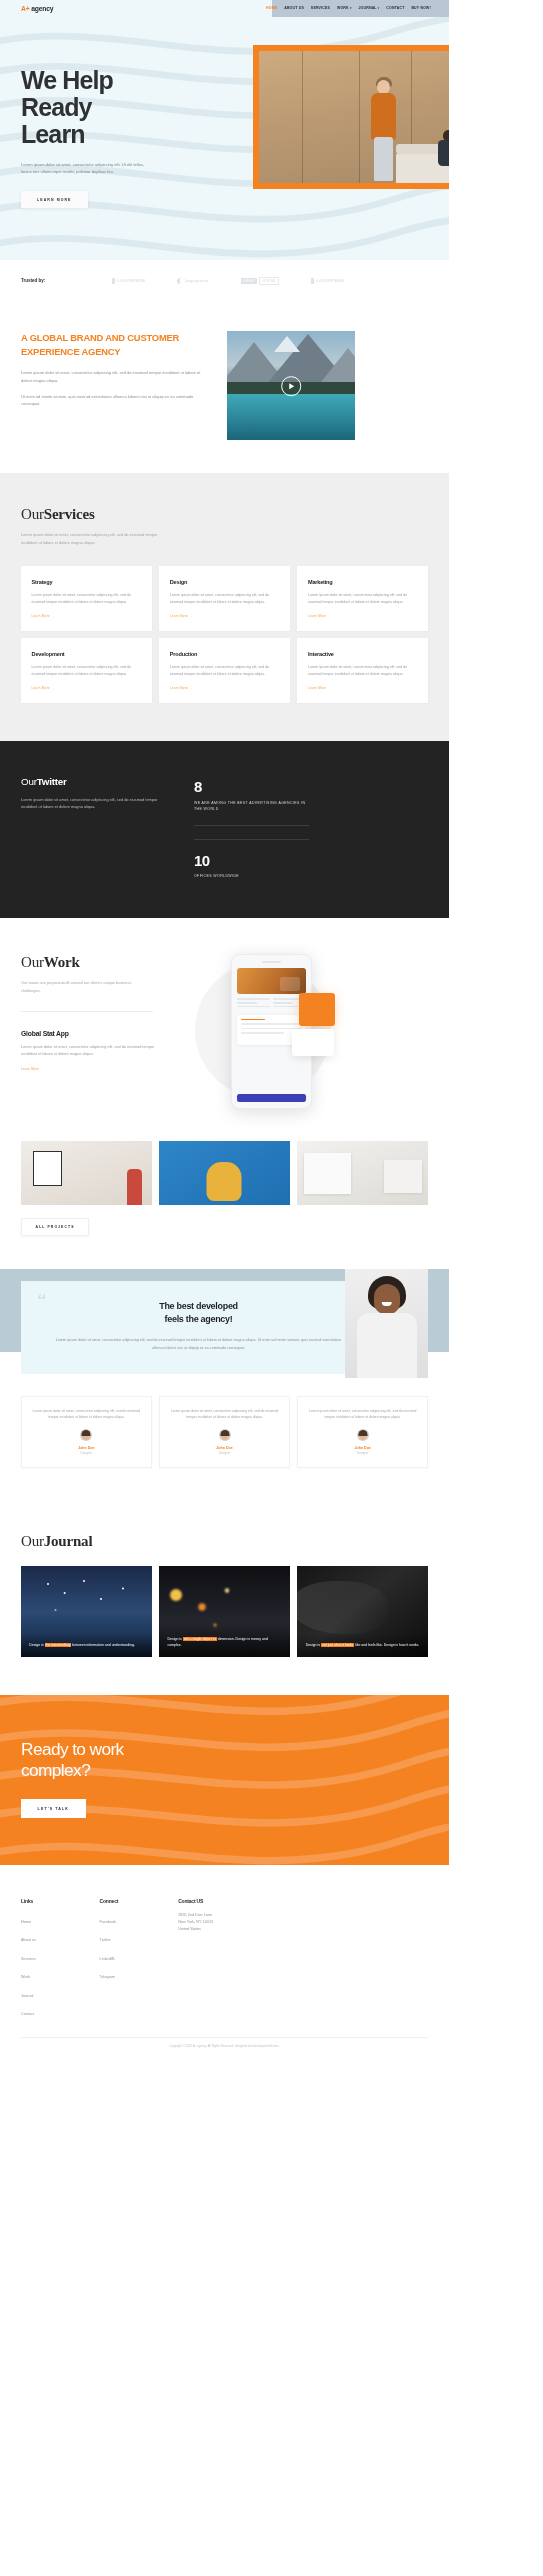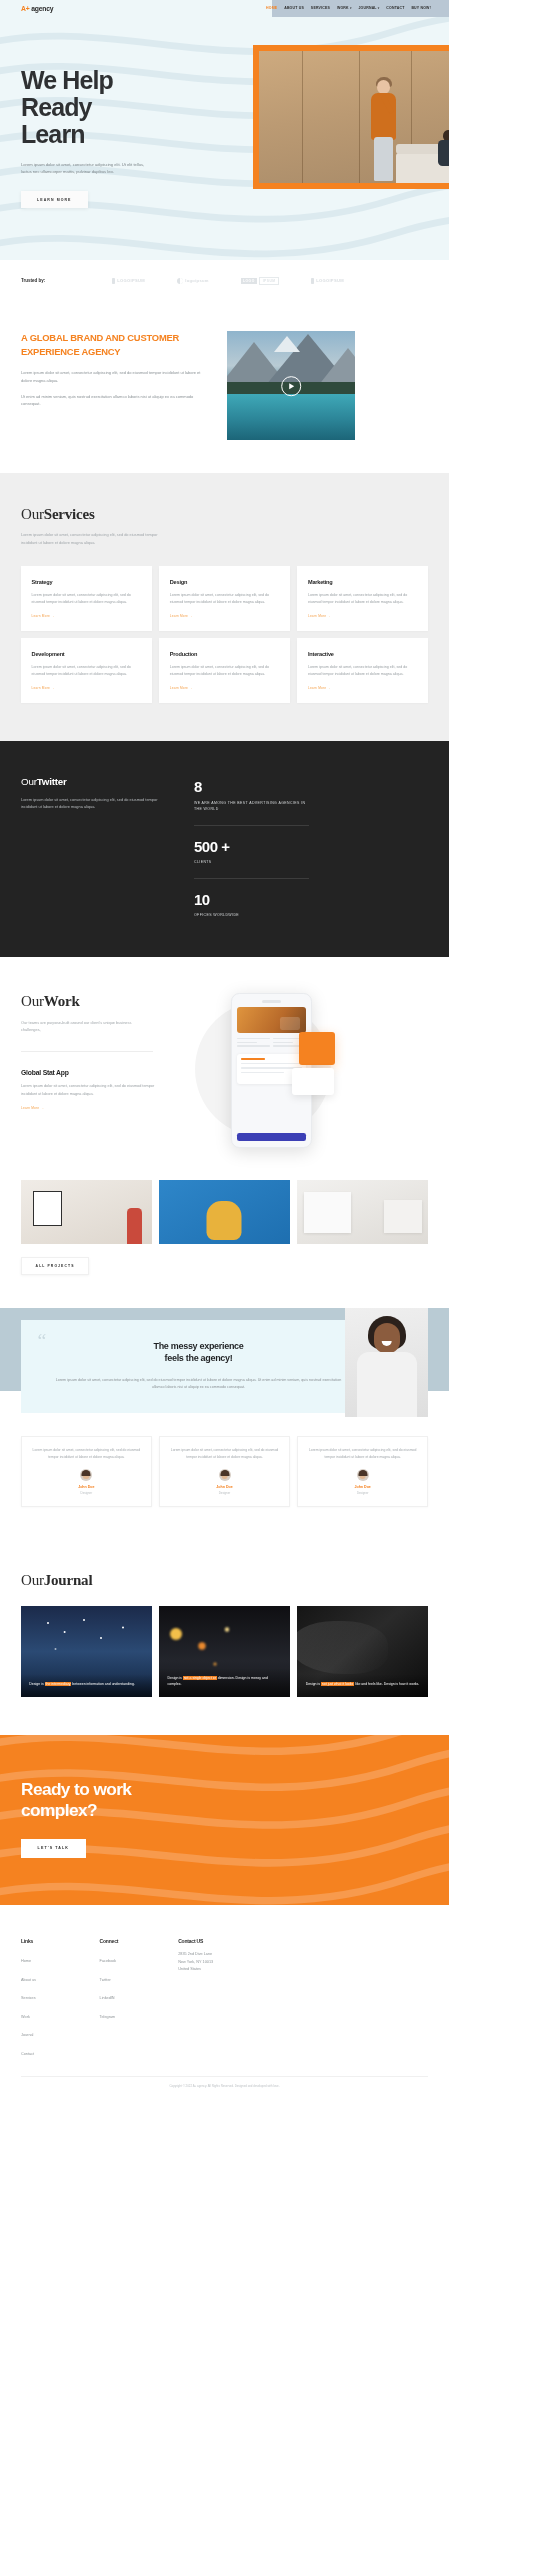--- a/index.html
+++ b/index.html
@@ -220,21 +220,21 @@
   .j2 { background:linear-gradient(180deg,#0f0f12 0%,#23252c 60%,#17181c 100%); }
   .j2:after { content:""; position:absolute; left:10.6px; top:22.6px; width:12px; height:12px; border-radius:50%; background:#f3c04a; box-shadow:26px 12px 0 -2.3px #e9892e, 51px -4.5px 0 -3.8px #f5d98a, 39px 30px 0 -4.5px #ef9f3a; filter:blur(0.8px); }
   .j3 { background:linear-gradient(140deg,#151515 0%,#2a2a2a 45%,#0c0c0c 100%); }
   .j3:after { content:""; position:absolute; left:-7.5px; top:15px; width:98px; height:53px; border-radius:50% 50% 40% 60%; background:linear-gradient(120deg,rgba(255,255,255,.12),rgba(255,255,255,0)); }
   .j-cap { position:absolute; left:0; right:0; bottom:0; padding:7.5px 8.3px 9px; font-size:3.5px; line-height:1.8; color:#fff; background:linear-gradient(180deg,rgba(0,0,0,0),rgba(0,0,0,.62)); }
   .j-cap .hl { background:#f58220; padding:0 0.8px; }
 
   
   .cta { position:relative; background:#f58220; padding:44px 21px 47px; overflow:hidden; }
   .cta-waves { position:absolute; inset:0; width:543px; height:100%; }
-  .cta-title { position:relative; z-index:3; font-size:17.3px; font-weight:700; color:#fff; line-height:1.22; letter-spacing:-0.6px; }
+  .cta-title { position:relative; z-index:3; font-size:17.3px; font-weight:400; color:#fff; line-height:1.22; letter-spacing:-0.6px; }
   .cta-btn {
     position:relative; z-index:3; display:inline-block; margin-top:18px; background:#fff;
     padding:7.5px 16.6px; font-size:3.6px; font-weight:700; letter-spacing:1.1px;
     text-transform:uppercase; color:#2b2b2b; text-decoration:none;
   }
 
   
   .footer { background:#fff; padding:33px 21px 13.6px; display:flex; gap:19.6px; }
   .f-brand { width:173px; }
   .f-logo { font-size:7.5px; font-weight:800; letter-spacing:-0.2px; color:#2b2b2b; }
@@ -407,24 +407,20 @@
         <span>Our</span><b>Twitter</b>
       </h2>
       <p class="prog-sub">Lorem ipsum dolor sit amet, consectetur adipiscing elit, sed do eiusmod tempor incididunt ut labore et dolore magna aliqua.</p>
     </div>
     <div class="prog-right">
       <div>
         <div class="stat-num">8</div>
         <div class="stat-lbl">WE ARE AMONG THE BEST ADVERTISING AGENCIES IN THE WORLD</div>
       </div>
       <div class="stat-div"></div>
-      <div>
-        <div class="stat-num">500 +</div>
-        <div class="stat-lbl">CLIENTS</div>
-      </div>
       <div class="stat-div"></div>
       <div>
         <div class="stat-num">10</div>
         <div class="stat-lbl">OFFICES WORLDWIDE</div>
       </div>
     </div>
   </section>
 
   <section class="work">
     <div class="work-left">
@@ -475,21 +471,21 @@
   <div class="all-proj-wrap">
     <a href="#" class="btn-outline">ALL PROJECTS</a>
   </div>
 
   <section class="testi-wrap">
     <div class="testi-band"></div>
     <div class="testi-inner">
       <div class="testi-card">
         <div class="quote-mark">“</div>
         <div class="testi-head">
-          <span>The messy experience</span><br>
+          <span>The best developed</span><br>
           <span>feels the agency!</span>
         </div>
         <p class="testi-body">Lorem ipsum dolor sit amet, consectetur adipiscing elit, sed do eiusmod tempor incididunt ut labore et dolore magna aliqua. Ut enim ad minim veniam, quis nostrud exercitation ullamco laboris nisi ut aliquip ex ea commodo consequat.</p>
       </div>
       <div class="testi-photo">
         <div class="tp-hair"></div>
           <div class="tp-face"></div>
           <div class="tp-smile"></div>
           <div class="tp-body"></div>
       </div>

